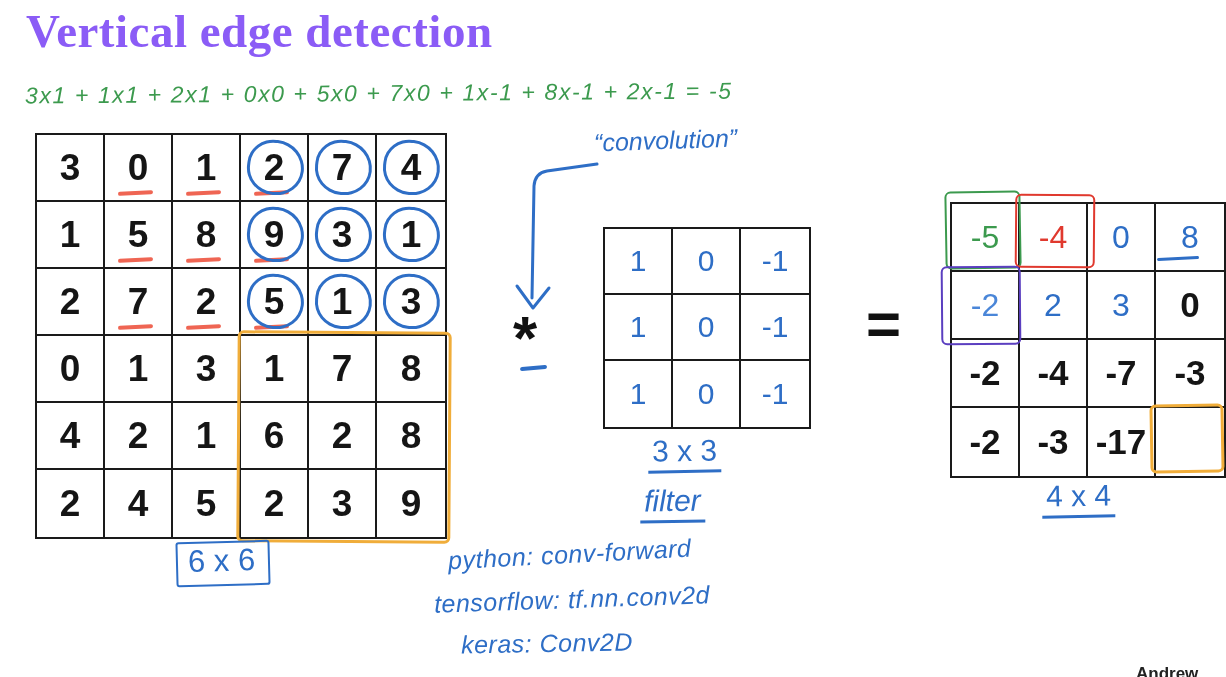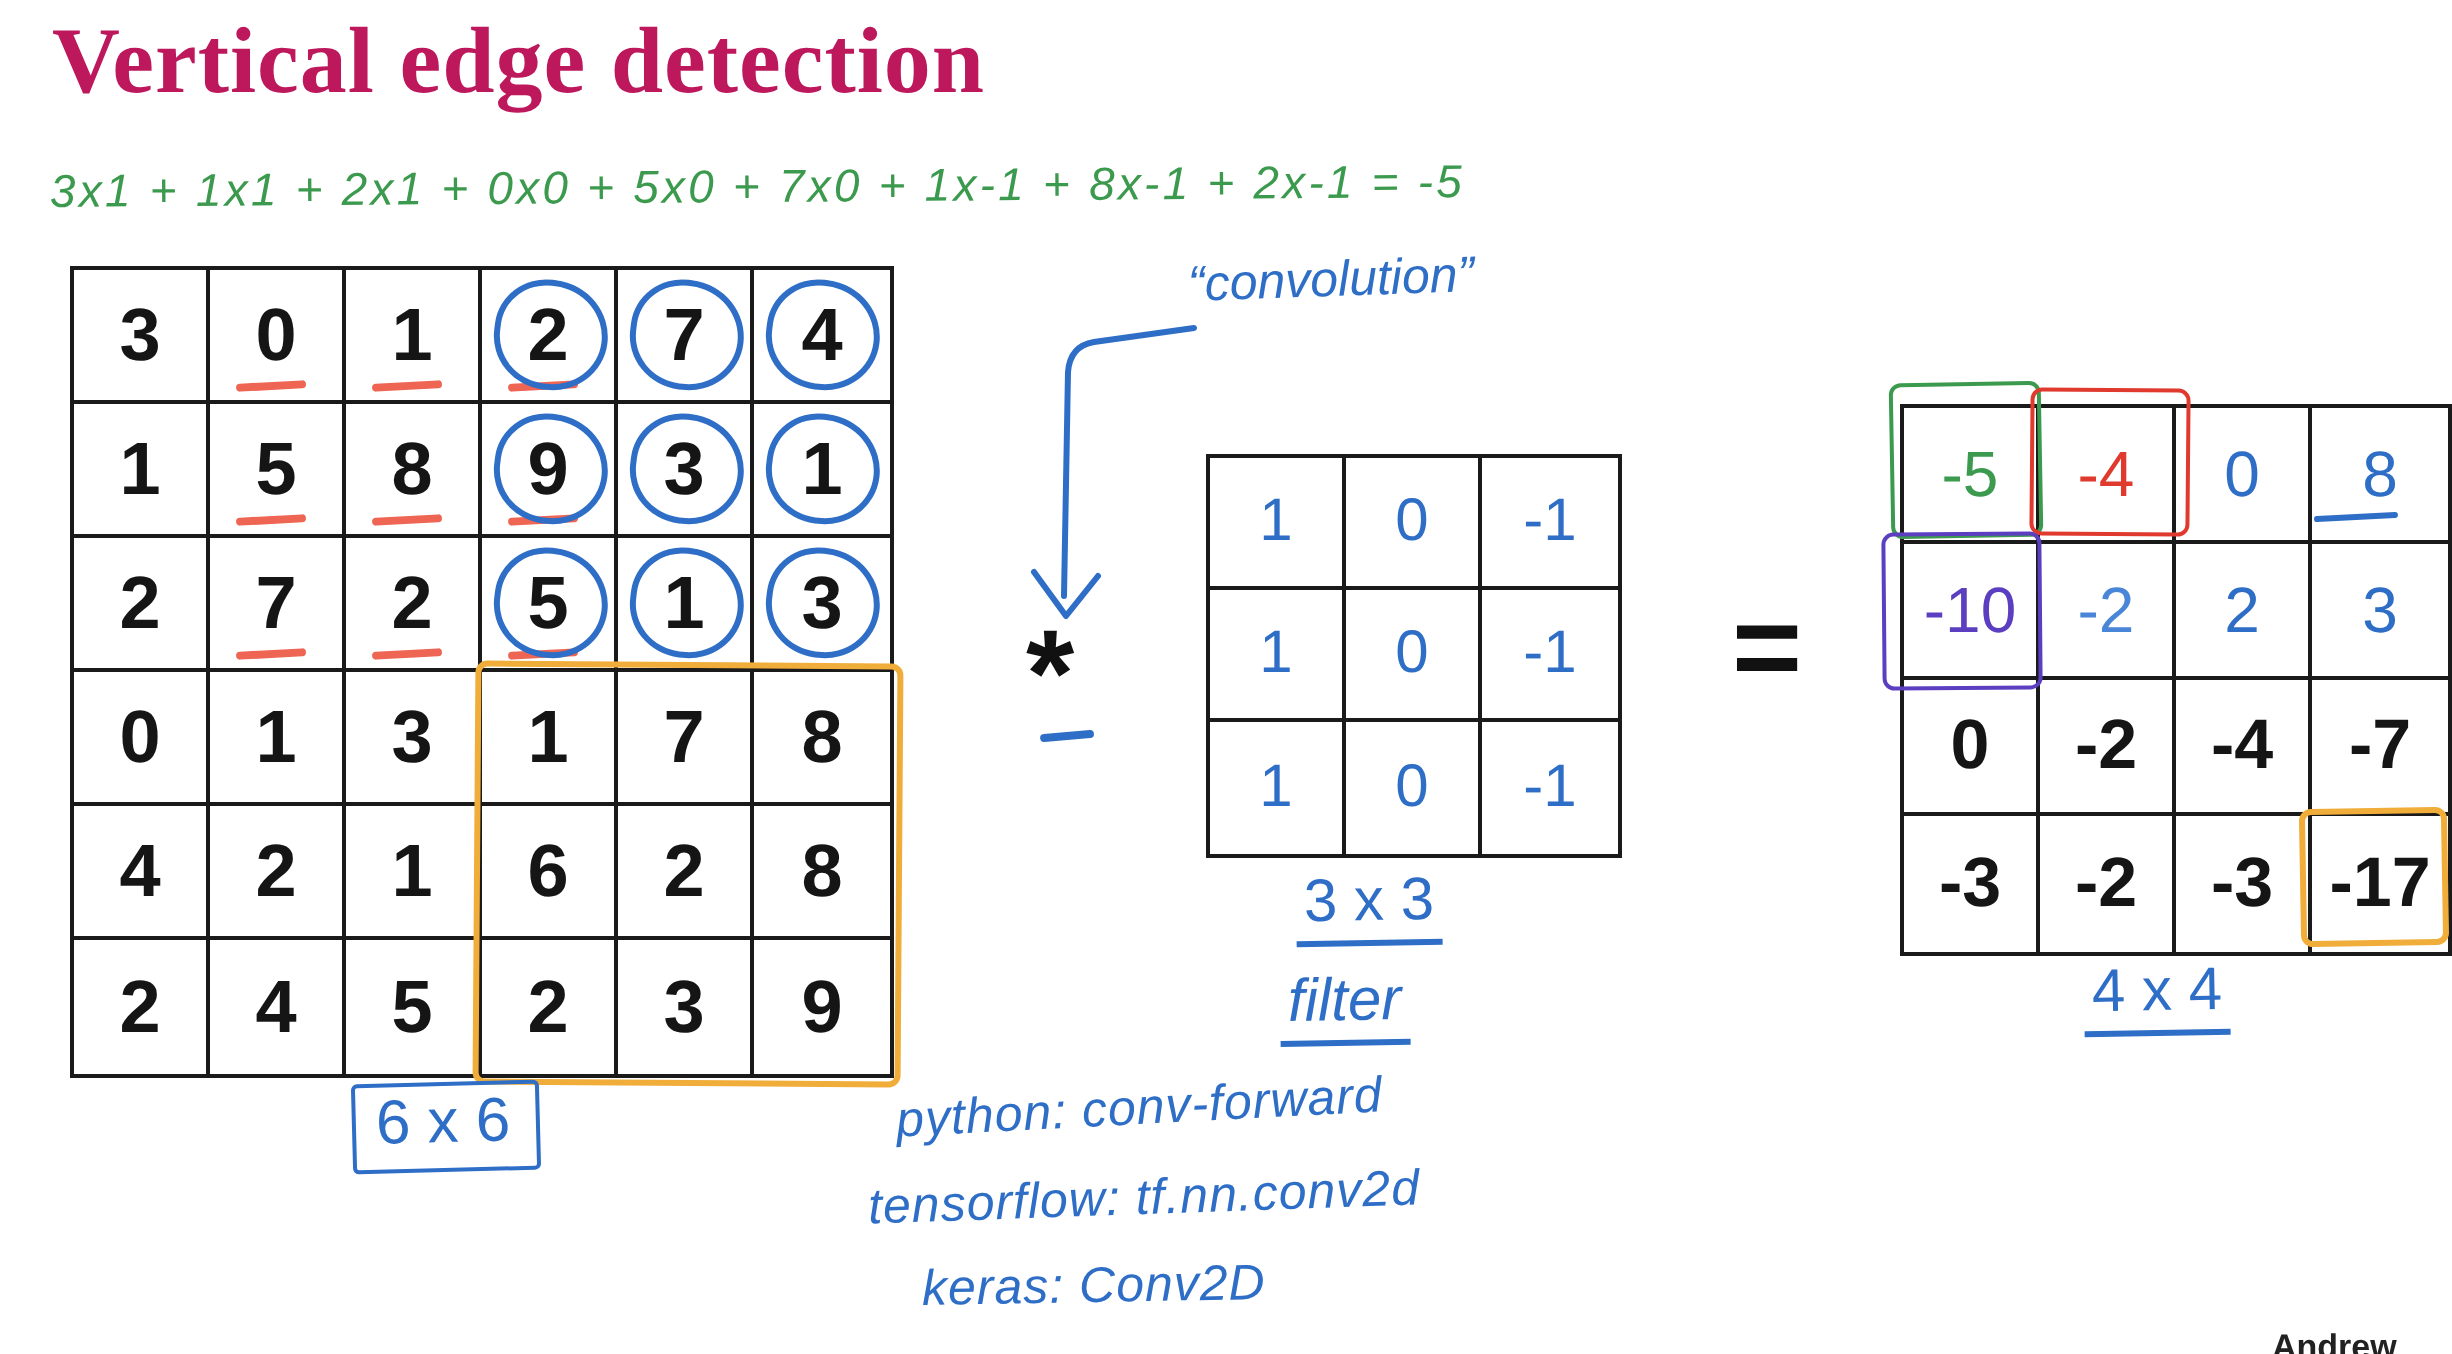--- a/index.html
+++ b/index.html
@@ -1,21 +1,21 @@
 <!DOCTYPE html>
 <html><head>
 <meta charset="utf-8">
 <style>
   html,body{margin:0;padding:0;background:#ffffff;}
   .canvas{position:relative;width:1226px;height:677px;background:#ffffff;overflow:hidden;
           font-family:"Liberation Sans",sans-serif;}
   .abs{position:absolute;}
 
   
-  .title{font-family:"Liberation Serif",serif;font-size:47px;font-weight:600;color:#be185d;letter-spacing:0.5px;}
+  .title{font-family:"Liberation Serif",serif;font-size:47px;font-weight:600;color:#8b5cf6;letter-spacing:0.5px;}
 
   
   .hand-green{color:#3c9a4e;font-size:23px;letter-spacing:1.6px;font-style:italic;font-weight:500;white-space:nowrap;}
   .hand-blue{color:#2e6ec6;}
   .hand-word{font-style:italic;font-weight:500;}
 
   
   .matrix{display:grid;border:2px solid #1a1a1a;background:#fff;}
   .matrix .cell{display:flex;align-items:center;justify-content:center;position:relative;
                 border-right:2px solid #1a1a1a;border-bottom:2px solid #1a1a1a;box-sizing:border-box;}
@@ -148,21 +148,20 @@
   <div class="abs hand-blue hand-word code-line" style="left:461px;top:629px;transform:rotate(-1deg);">keras:  Conv2D</div>
 
   <div class="abs equals" style="left:866px;top:302px;">=</div>
 
   <div class="abs matrix m-output" style="left:950px;top:202px;">
     <div class="cell hw c-green">-5</div>
     <div class="cell hw c-red">-4</div>
     <div class="cell hw c-blue">0</div>
     <div class="cell hw c-blue">8</div>
 
-    <div class="cell hw c-purple">-10</div>
     <div class="cell hw c-lblue">-2</div>
     <div class="cell hw c-blue">2</div>
     <div class="cell hw c-blue">3</div>
 
     <div class="cell typed">0</div>
     <div class="cell typed">-2</div>
     <div class="cell typed">-4</div>
     <div class="cell typed">-7</div>
 
     <div class="cell typed">-3</div>

